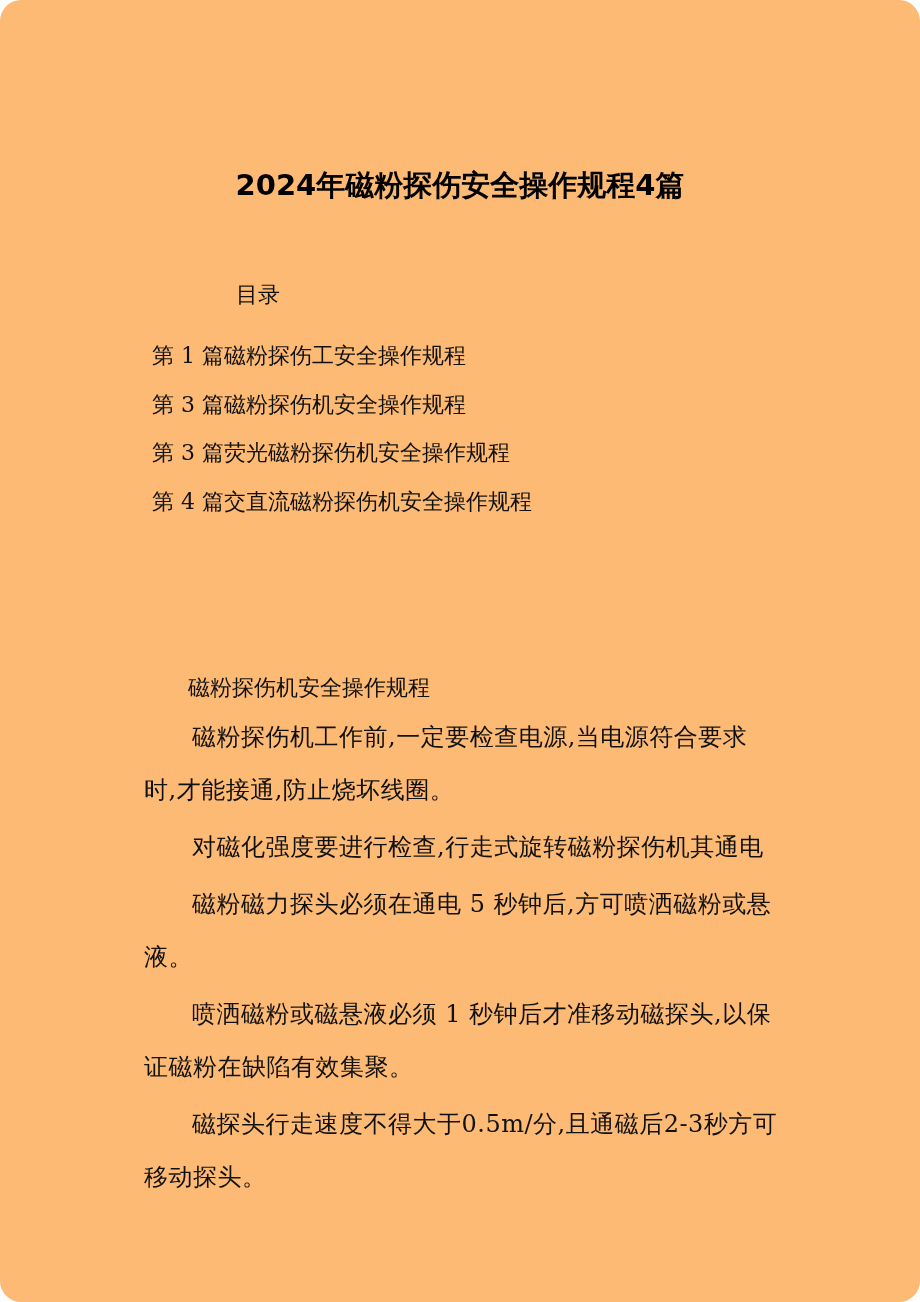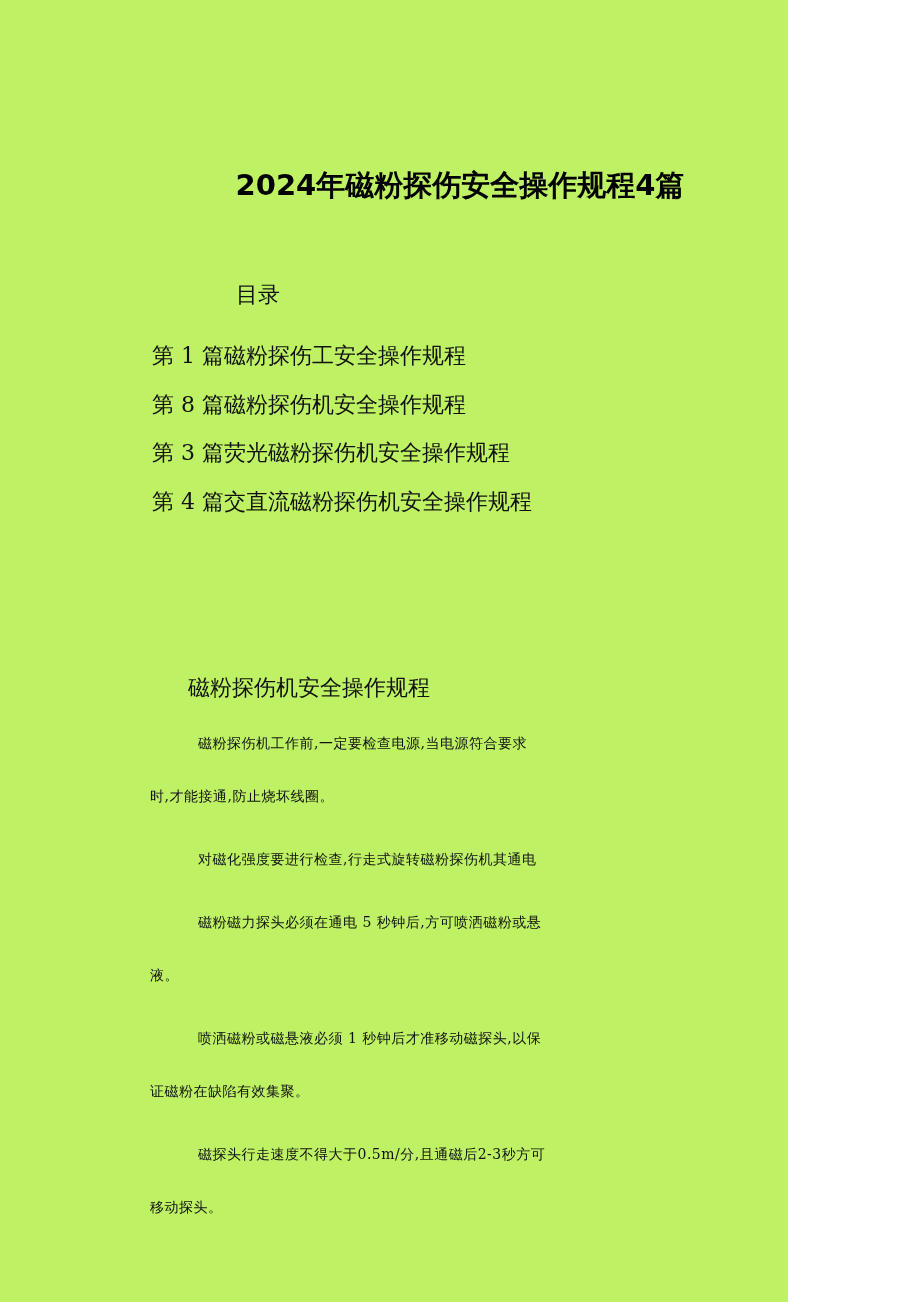--- a/index.html
+++ b/index.html
@@ -11,22 +11,23 @@
       width: 920px;
       height: 1302px;
       position: relative;
       overflow: hidden;
       color: #111111;
       font-family: "DejaVu Serif", "Liberation Serif", serif;
     }
     .page {
       position: absolute;
       left: 0; top: 0;
-      width: 788px; height: 1302px;
-      background: #bef264;
+      width: 920px; height: 1302px;
+      background: #fdba74;
+      border-radius: 21px;
     }
     .title {
       position: absolute;
       left: 0;
       top: 146px;
       width: 920px;
       text-align: center;
       font-family: "DejaVu Sans", "Liberation Sans", sans-serif;
       font-weight: bold;
       font-size: 29px;
@@ -62,23 +63,23 @@
       width: 645px;
     }
     .section-heading {
       font-size: 22px;
       line-height: 38px;
       margin: 9px 0 4px 0;
       text-indent: 48px;
       white-space: nowrap;
     }
     .para {
-      font-size: 14px;
+      font-size: 24px;
       line-height: 53px;
-      margin: 10px;
+      margin: 4px;
       text-indent: 48px;
       text-align: justify;
       letter-spacing: 0.5px;
     }
     .para .line {
       display: block;
       white-space: nowrap;
     }
     .para .line.first { padding-left: 48px; }
     .para { text-indent: 0; }
@@ -87,21 +88,21 @@
 <body>
 
 <div class="page">
 
   <h1 class="title">2024年磁粉探伤安全操作规程4篇</h1>
 
   <div class="toc-heading">目录</div>
 
   <ul class="toc-list">
     <li class="toc-item">第 1 篇磁粉探伤工安全操作规程</li>
-    <li class="toc-item">第 8 篇磁粉探伤机安全操作规程</li>
+    <li class="toc-item">第 3 篇磁粉探伤机安全操作规程</li>
     <li class="toc-item">第 3 篇荧光磁粉探伤机安全操作规程</li>
     <li class="toc-item">第 4 篇交直流磁粉探伤机安全操作规程</li>
   </ul>
 
   <div class="body-text">
     <div class="section-heading">磁粉探伤机安全操作规程</div>
 
     <p class="para">
       <span class="line first">磁粉探伤机工作前,一定要检查电源,当电源符合要求</span>
       <span class="line">时,才能接通,防止烧坏线圈。</span>

